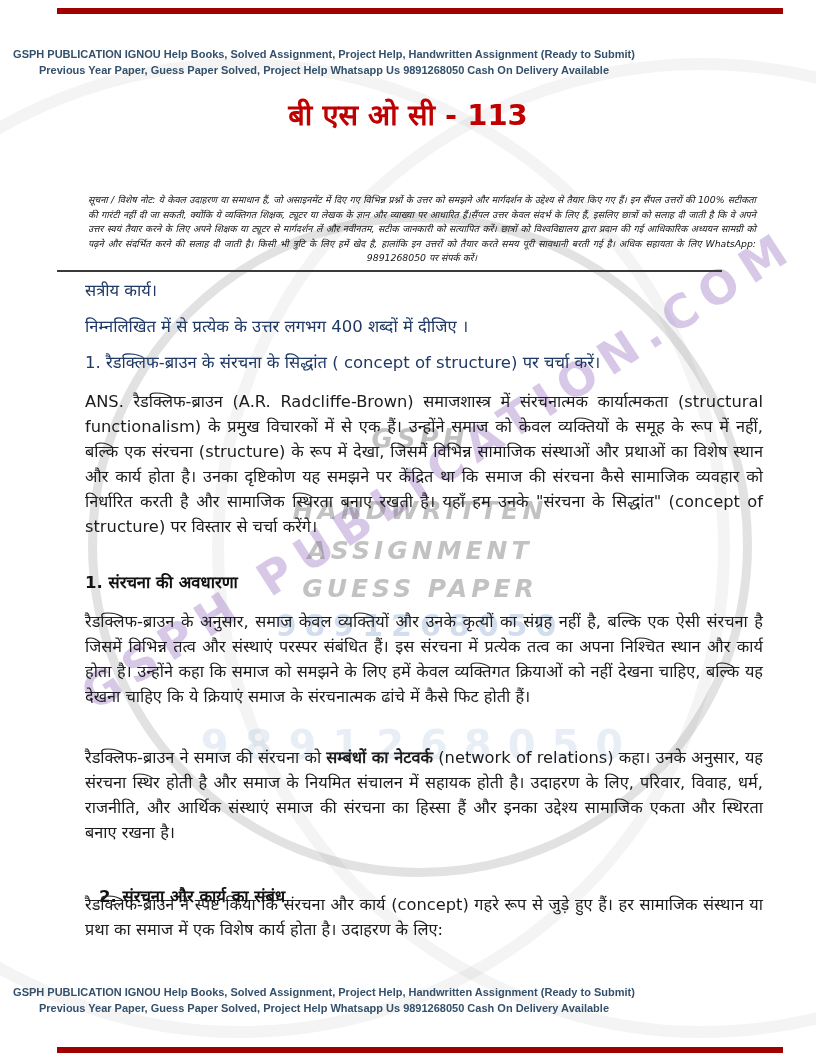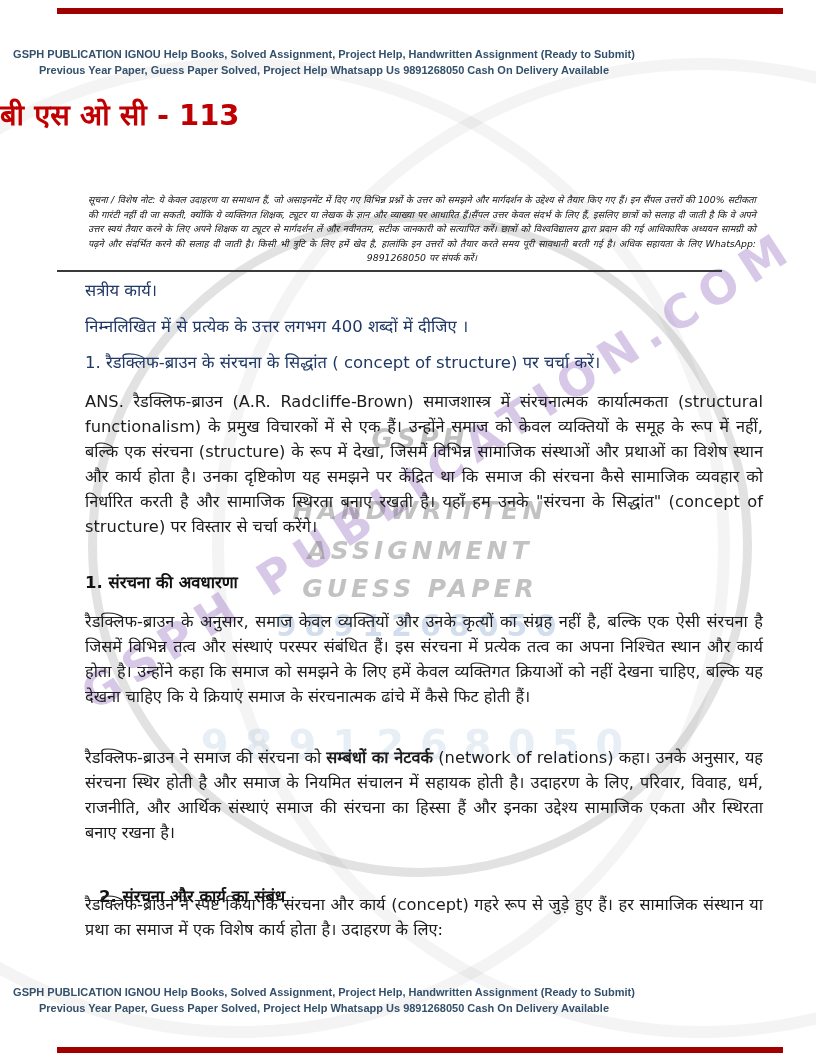--- a/index.html
+++ b/index.html
@@ -89,20 +89,21 @@
     line-height: 16px;
     font-family: "Liberation Sans", sans-serif;
   }
   .page-head { top: 46px; }
   .page-foot { top: 984px; }
 
   
   .title-line {
     position: absolute;
     left: 0; width: 816px;
+    text-align: center;
     z-index: 2;
     color: #c00000;
     font-weight: bold;
   }
   .title-code { top: 94px;  font-size: 29px; }
   .title-name { top: 141px; font-size: 27px; }
 
   
   .note {
     position: absolute;

